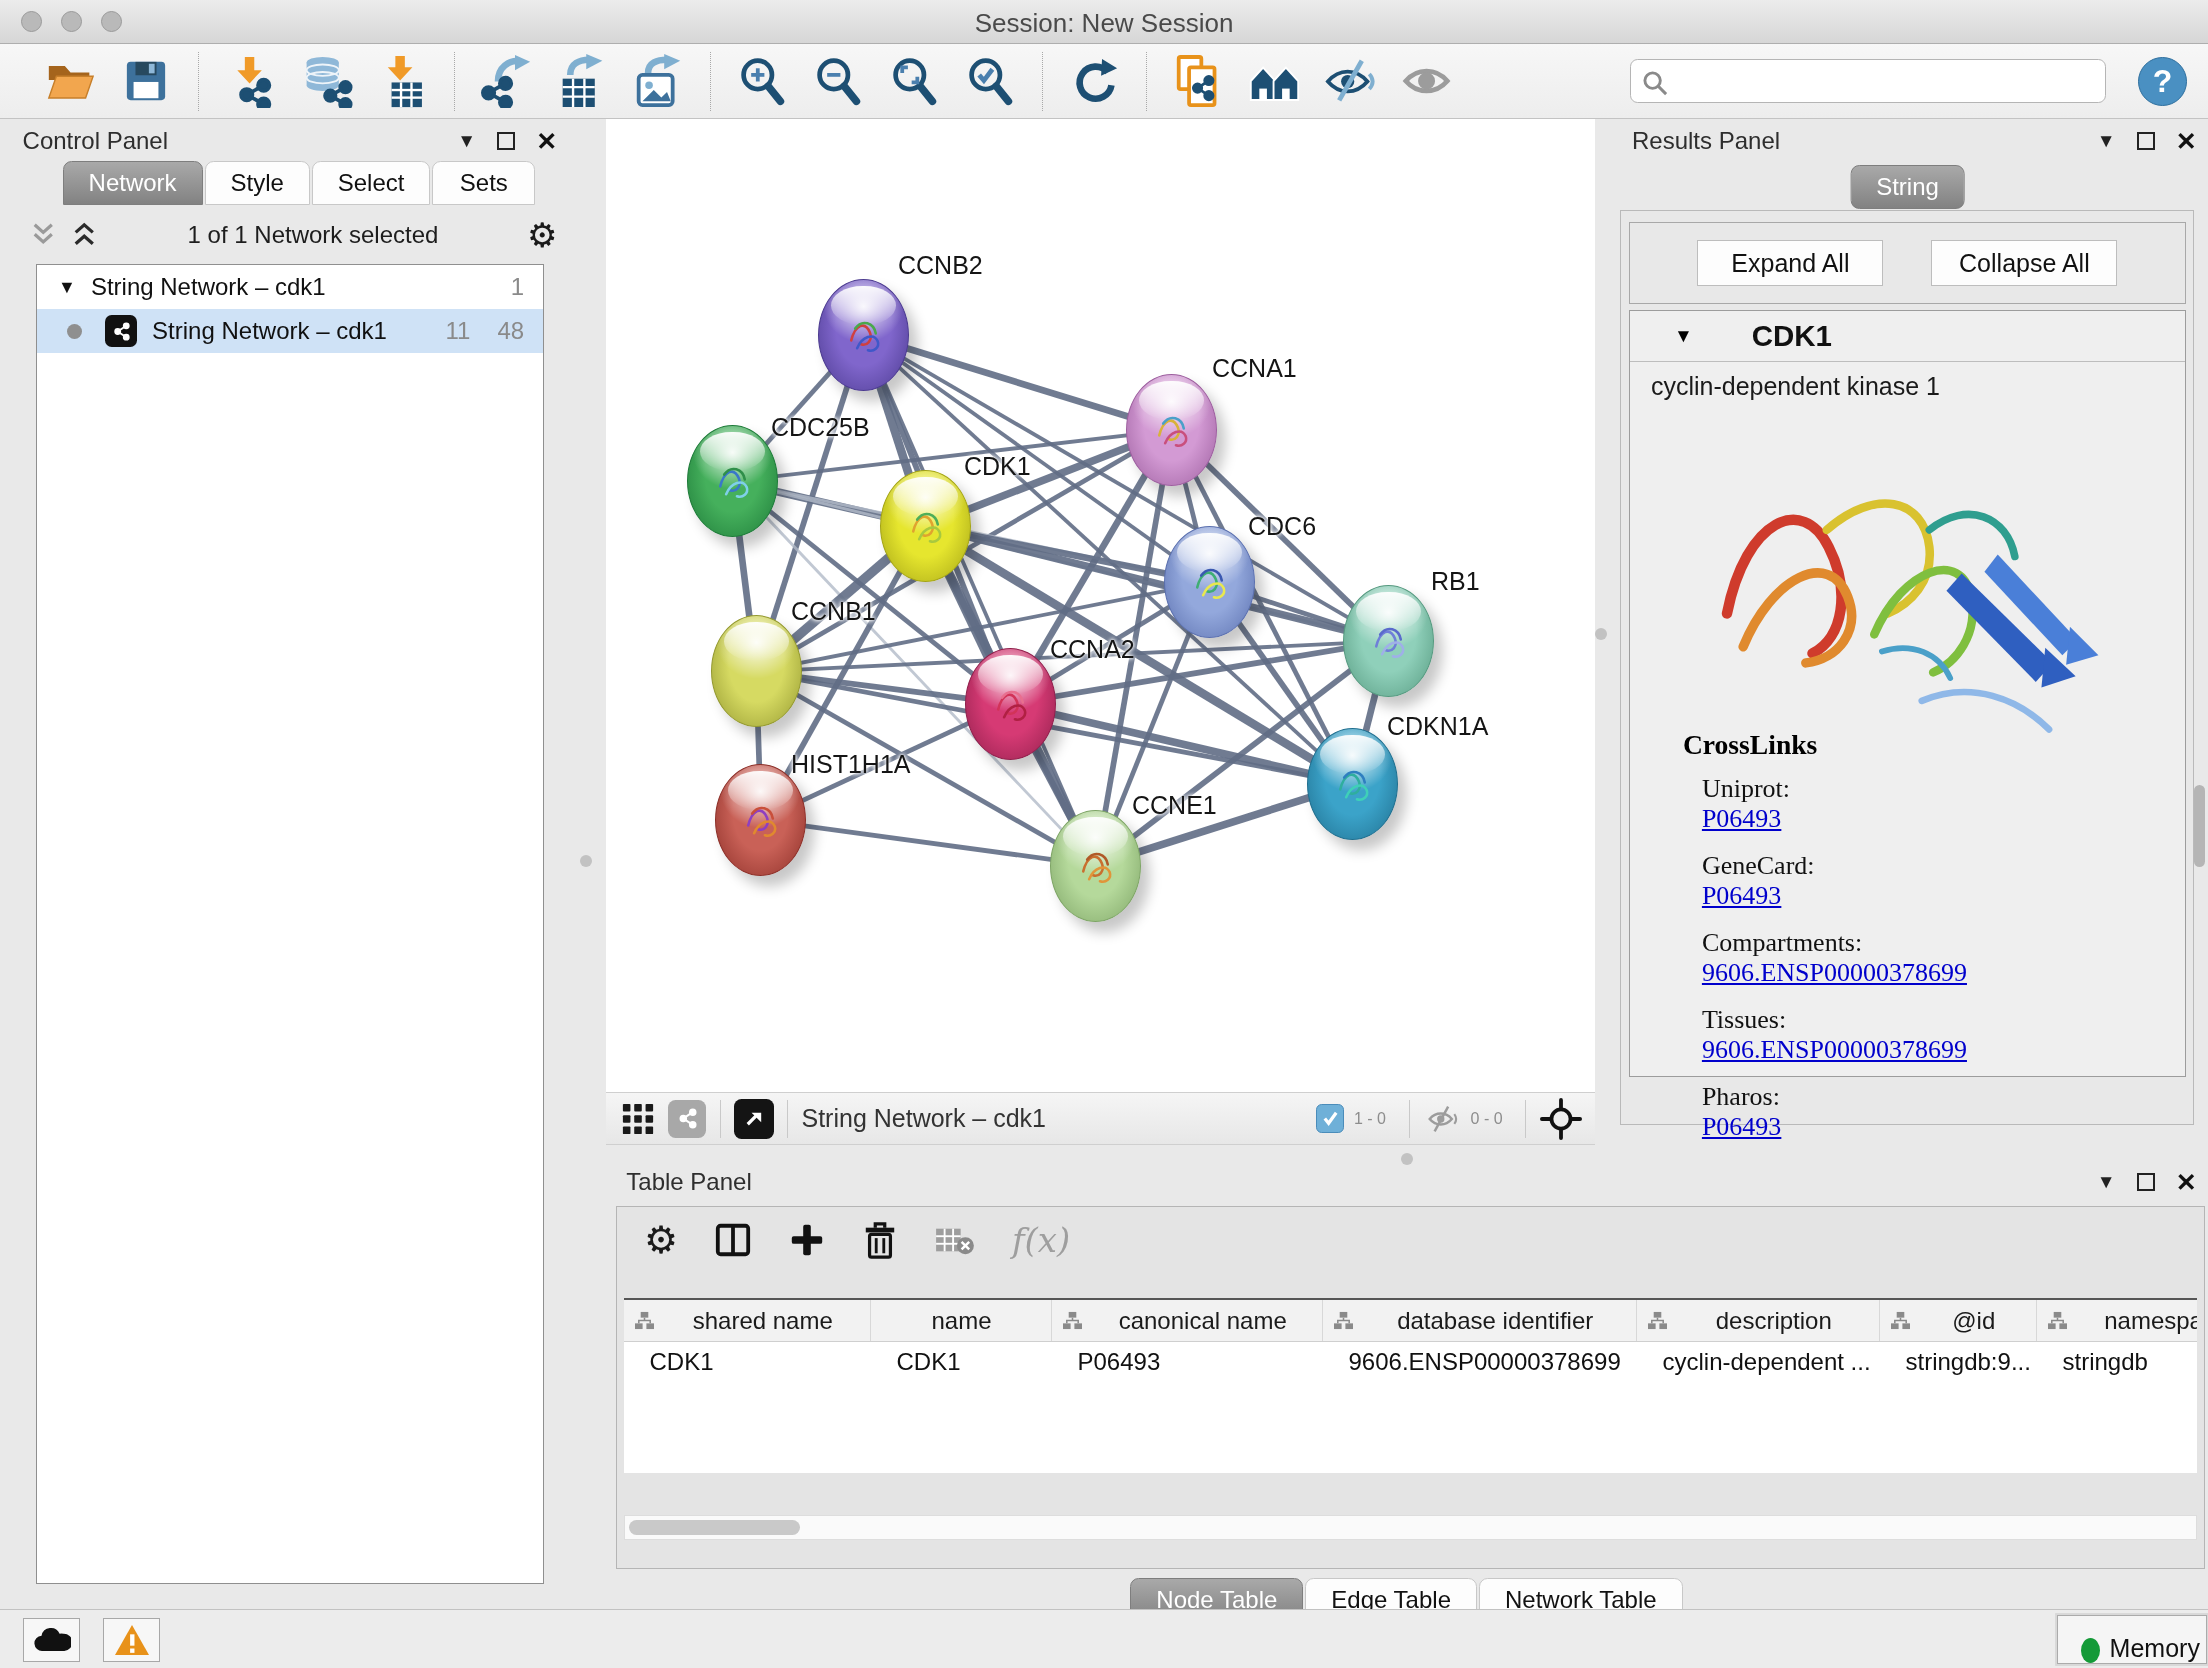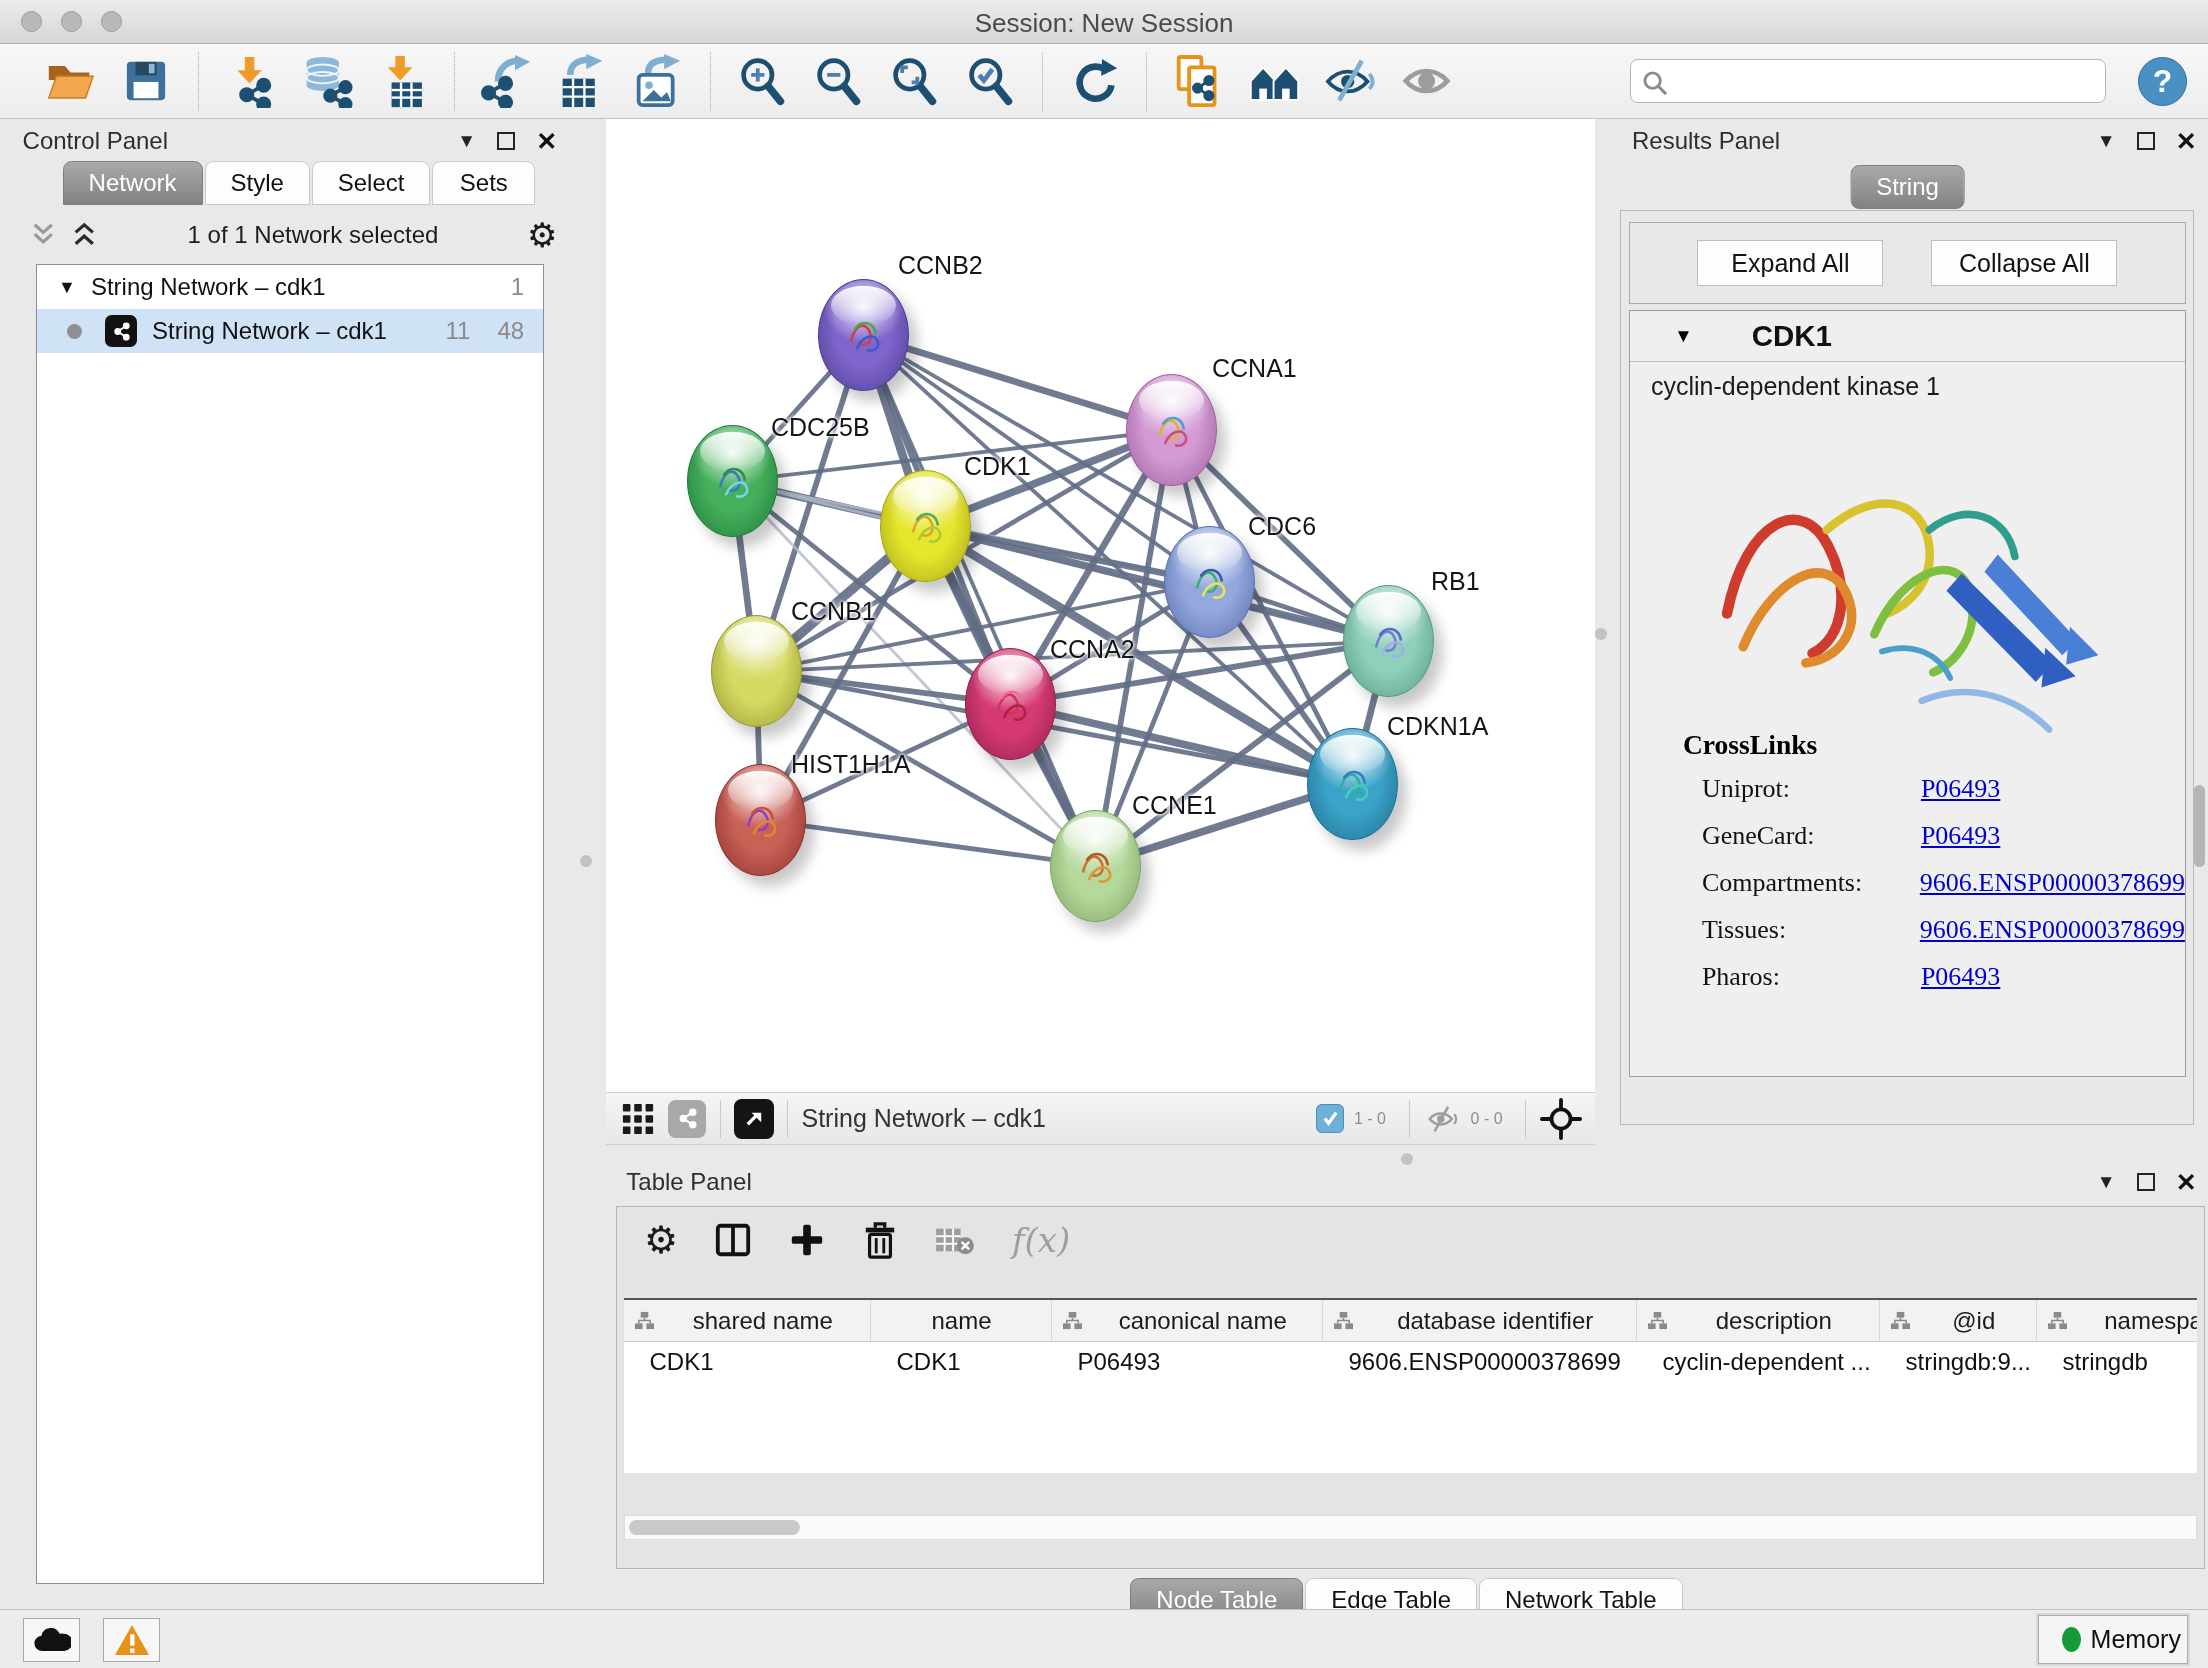--- a/index.html
+++ b/index.html
@@ -88,21 +88,21 @@
     display:flex; align-items:center; justify-content:center; gap:48px; }
   .rp-btn { min-width:186px; height:46px; background:#fdfdfd; border:1px solid #bdbdbd; border-radius:0;
     font-size:25px; color:#111; display:flex; align-items:center; justify-content:center; }
   .rp-entry { position:absolute; left:7.6px; top:99px; width:557px; height:767px;
     background:#efefef; border:1px solid #9c9c9c; }
   .rp-entry-head { height:51px; display:flex; align-items:center; border-bottom:1px solid #bdbdbd; }
   .rp-gene { font-size:29.5px; font-weight:bold; color:#111; margin-left:59px; }
   .rp-desc { font-size:25px; color:#1a1a1a; padding:9.5px 0 0 21px; }
   .crosslinks { position:absolute; left:0; top:418px; width:100%; font-family:"Liberation Serif", serif; }
   .cl-title { font-size:27.6px; font-weight:bold; color:#000; margin:0 0 13.3px 53px; }
-  .cl-row { display:flex; margin:0 0 17px 72px; font-size:26px; }
+  .cl-row { display:flex; margin:0 0 17px 72px; font-size:26px;flex-direction:column; }
   .cl-label { width:219px; color:#111; }
   .cl-link { color:#0000cc; text-decoration:underline; }
   .rp-scroll { position:absolute; right:2.9px; top:666px; width:11.4px; height:82px; border-radius:5.7px; background:#b5b5b5; }
 
   
   .table-panel { position:absolute; left:613px; top:1160px; width:1595px; height:442px; }
   .tp-head { position:absolute; left:13.3px; right:11.4px; top:7.6px; display:flex; justify-content:space-between; }
   .tp-inner { position:absolute; left:2.9px; top:46px; width:1589px; height:363px;
     background:#e4e4e4; border:1px solid #b5b5b5; }
   .tp-toolbar { position:absolute; left:27px; top:13.3px; display:flex; align-items:center; gap:36px; }
@@ -118,22 +118,22 @@
   .tp-scroll { position:absolute; left:7.6px; top:308px; width:1573px; height:25px; background:#fafafa; border:1px solid #ddd; }
   .tp-thumb { position:absolute; left:3.8px; top:3.8px; width:171px; height:15px; border-radius:7.6px; background:#c9c9c9; }
   .tp-tabs { position:absolute; left:0; right:8px; top:418px; display:flex; justify-content:center; }
   .tp-tabs .tab { border-radius:8.6px; margin:0 1px; min-width:162px; }
 
   
   .statusbar { position:absolute; left:0; top:1609px; width:2208px; height:59px;
     background:#ececec; border-top:1px solid #c2c2c2; }
   .sb-btn { position:absolute; top:7.6px; width:57px; height:44px; background:#f7f7f7;
     border:1.9px solid #a8a8a8; display:flex; align-items:center; justify-content:center; }
-  .memory-btn { position:absolute; right:20px; top:4.8px; width:150px; height:49px; background:#f5f5f5;
-    border:1px solid #ababab; box-shadow:0 0 0 1.9px #d8d8d8; display:flex; align-items:center; justify-content:center; gap:9.5px;
+  .memory-btn { position:absolute; right:1px; top:4.8px; width:150px; height:49px; background:#f5f5f5;
+    border:1px solid #ababab; box-shadow:0 0 0 1.9px #d8d8d8; display:flex; align-items:flex-end; justify-content:center; gap:9.5px;
     font-size:25px; color:#111;padding-left:17px; }
   .mem-dot { width:19px; height:25px; border-radius:50%; background:#149a38; }
 </style>
 </head>
 <body>
 
 <div class="app">
 
   <div class="titlebar">
     <div class="traffic" style="left:21px"></div>

